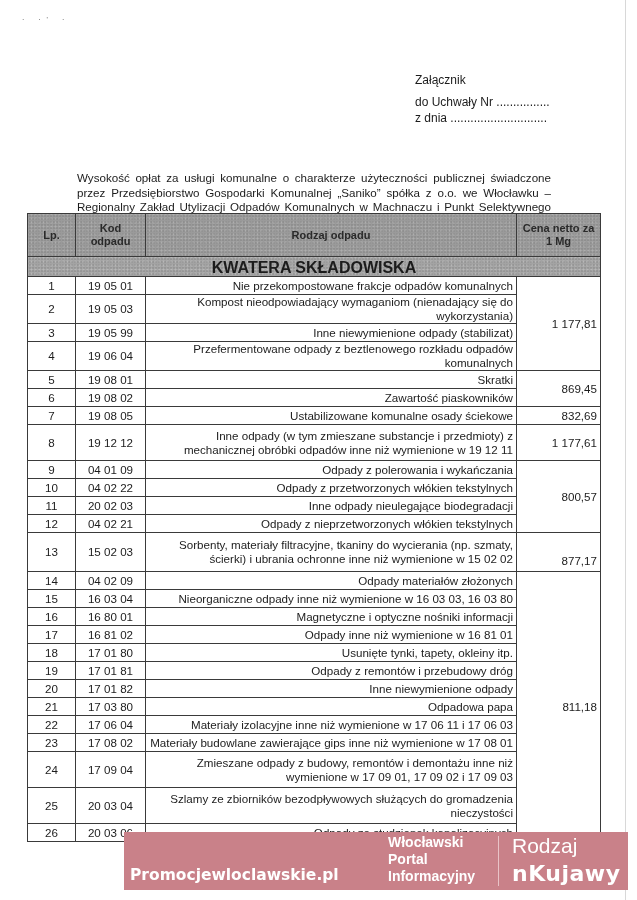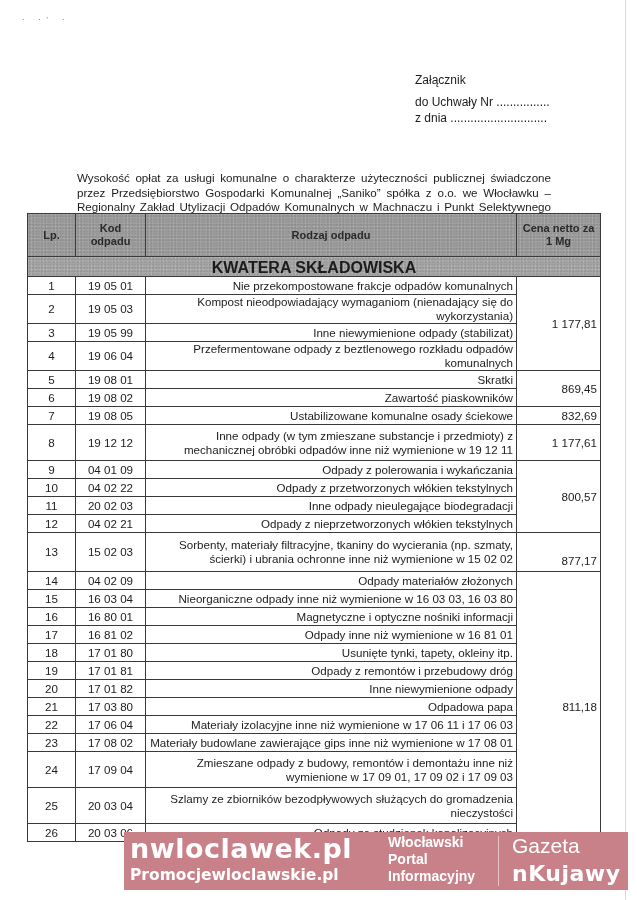--- a/index.html
+++ b/index.html
@@ -270,23 +270,22 @@
     </tr>
     <tr>
       <td class="lp">26</td>
       <td class="kod">20 03 06</td>
       <td class="rodz">Odpady ze studzienek kanalizacyjnych</td>
     </tr>
   </tbody>
 </table>
 
 <div class="banner">
-  <div class="site">nwloclawek.pl</div>
   <div class="promo">Promocjewloclawskie.pl</div>
   <div class="portal">
     <div>Włocławski</div>
     <div>Portal</div>
     <div>Informacyjny</div>
   </div>
   <div class="sep"></div>
-  <div class="gazeta">Gazeta</div>
+  <div class="gazeta">Rodzaj</div>
   <div class="kujawy">nKujawy</div>
 </div>
 
 </body></html>

